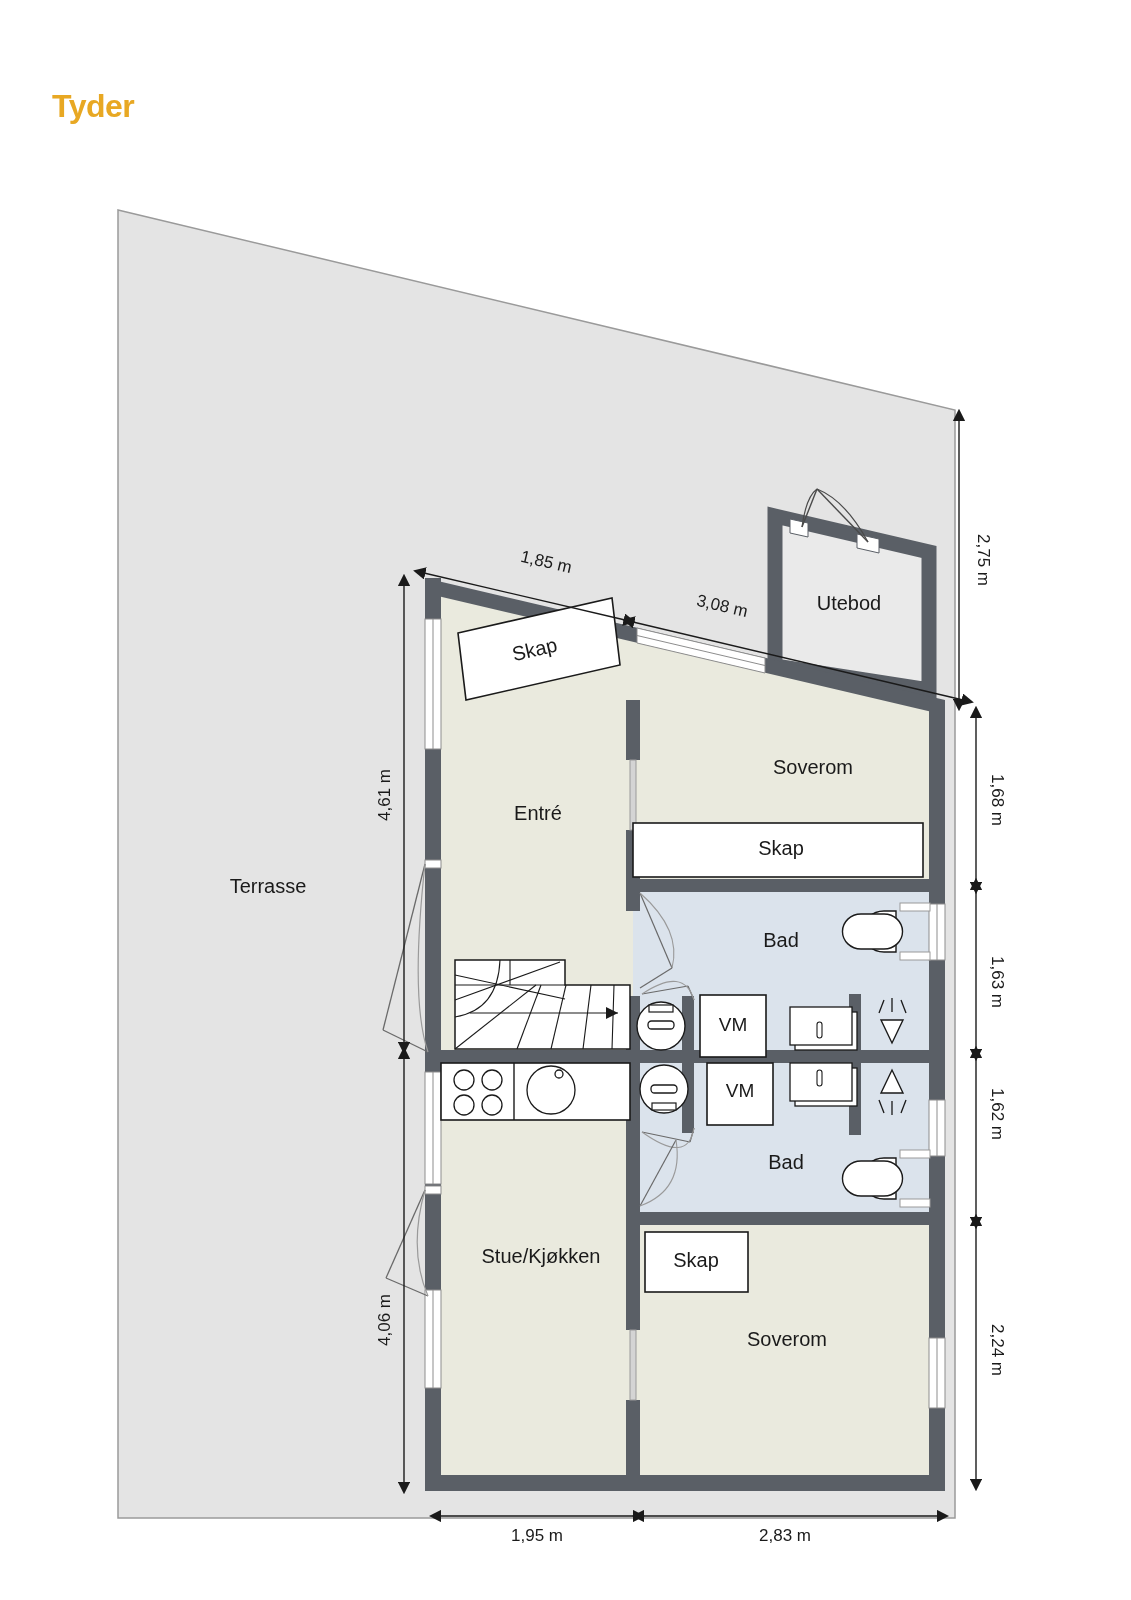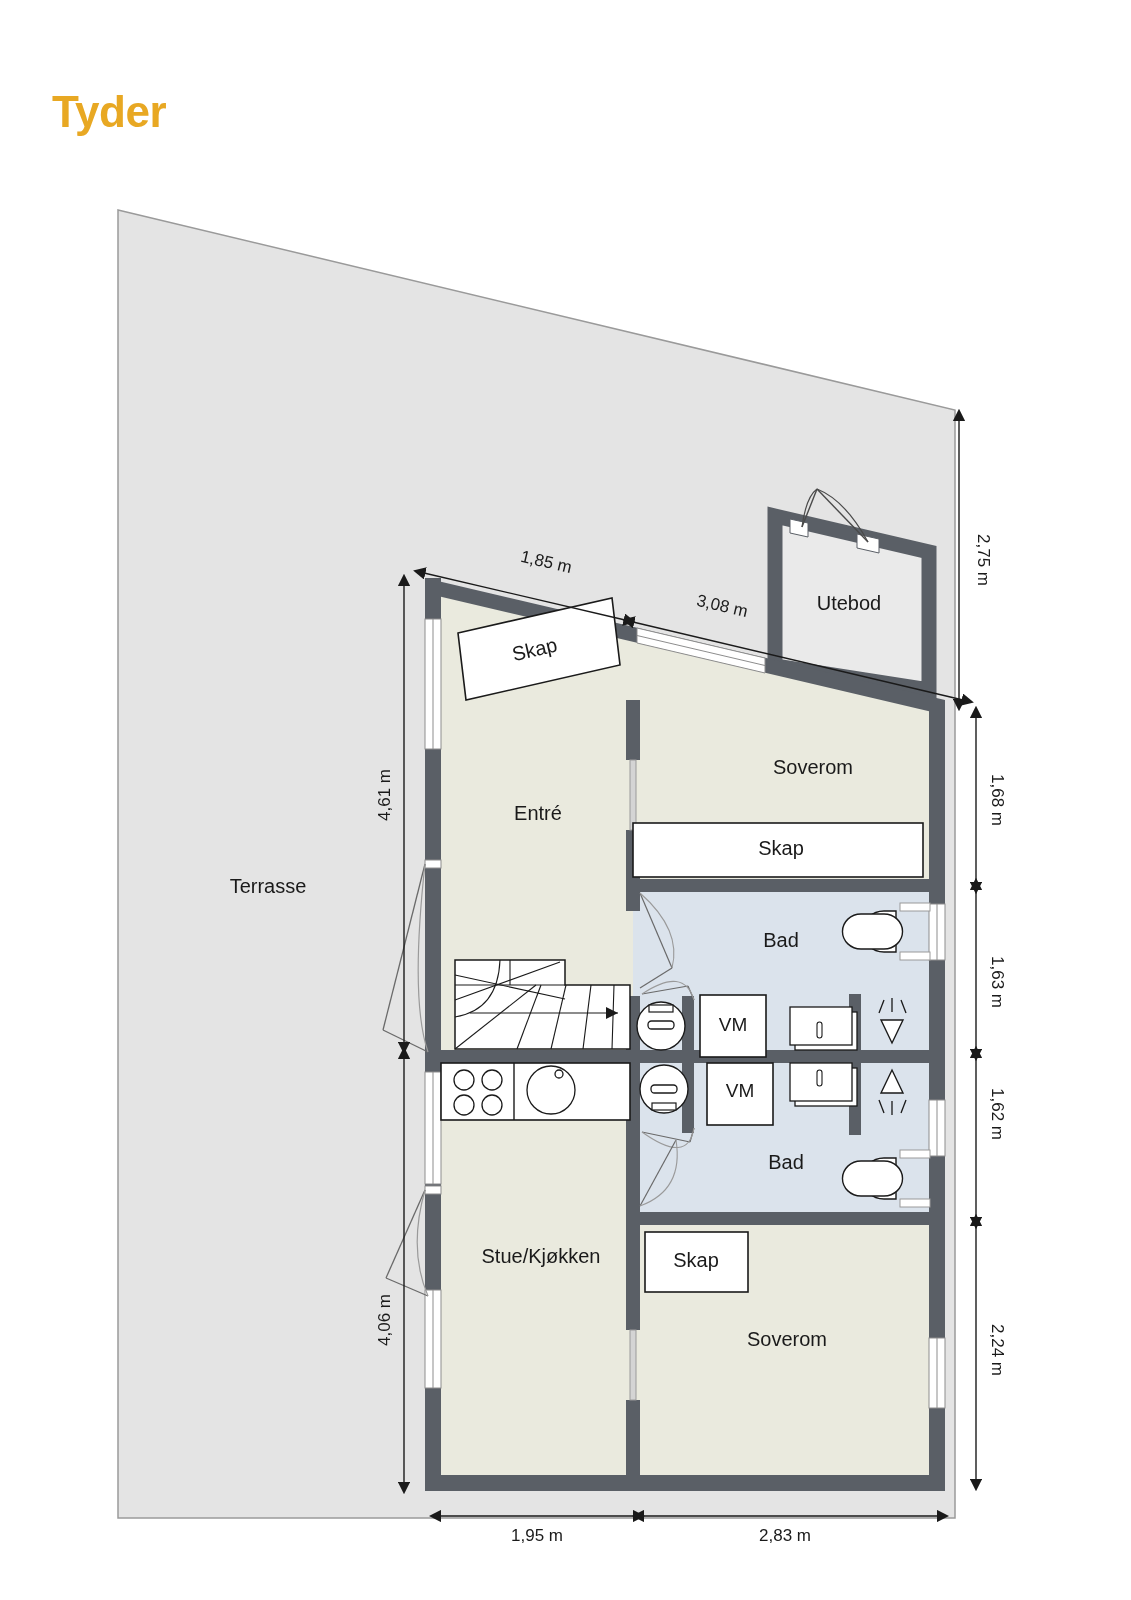--- a/index.html
+++ b/index.html
@@ -12,21 +12,21 @@
     width: 1131px;
     height: 1600px;
     position: relative;
     font-family: "Liberation Sans", sans-serif;
     overflow: hidden;
   }
   #brand-logo {
     position: absolute;
     left: 52px;
     top: 90px;
-    font-size: 44px;
+    font-size: 32px;
     font-weight: bold;
     color: #e8a823;
     letter-spacing: -0.5px;
     line-height: 1;
   }
   #plan-svg {
     position: absolute;
     left: 0;
     top: 0;
     width: 1131px;

